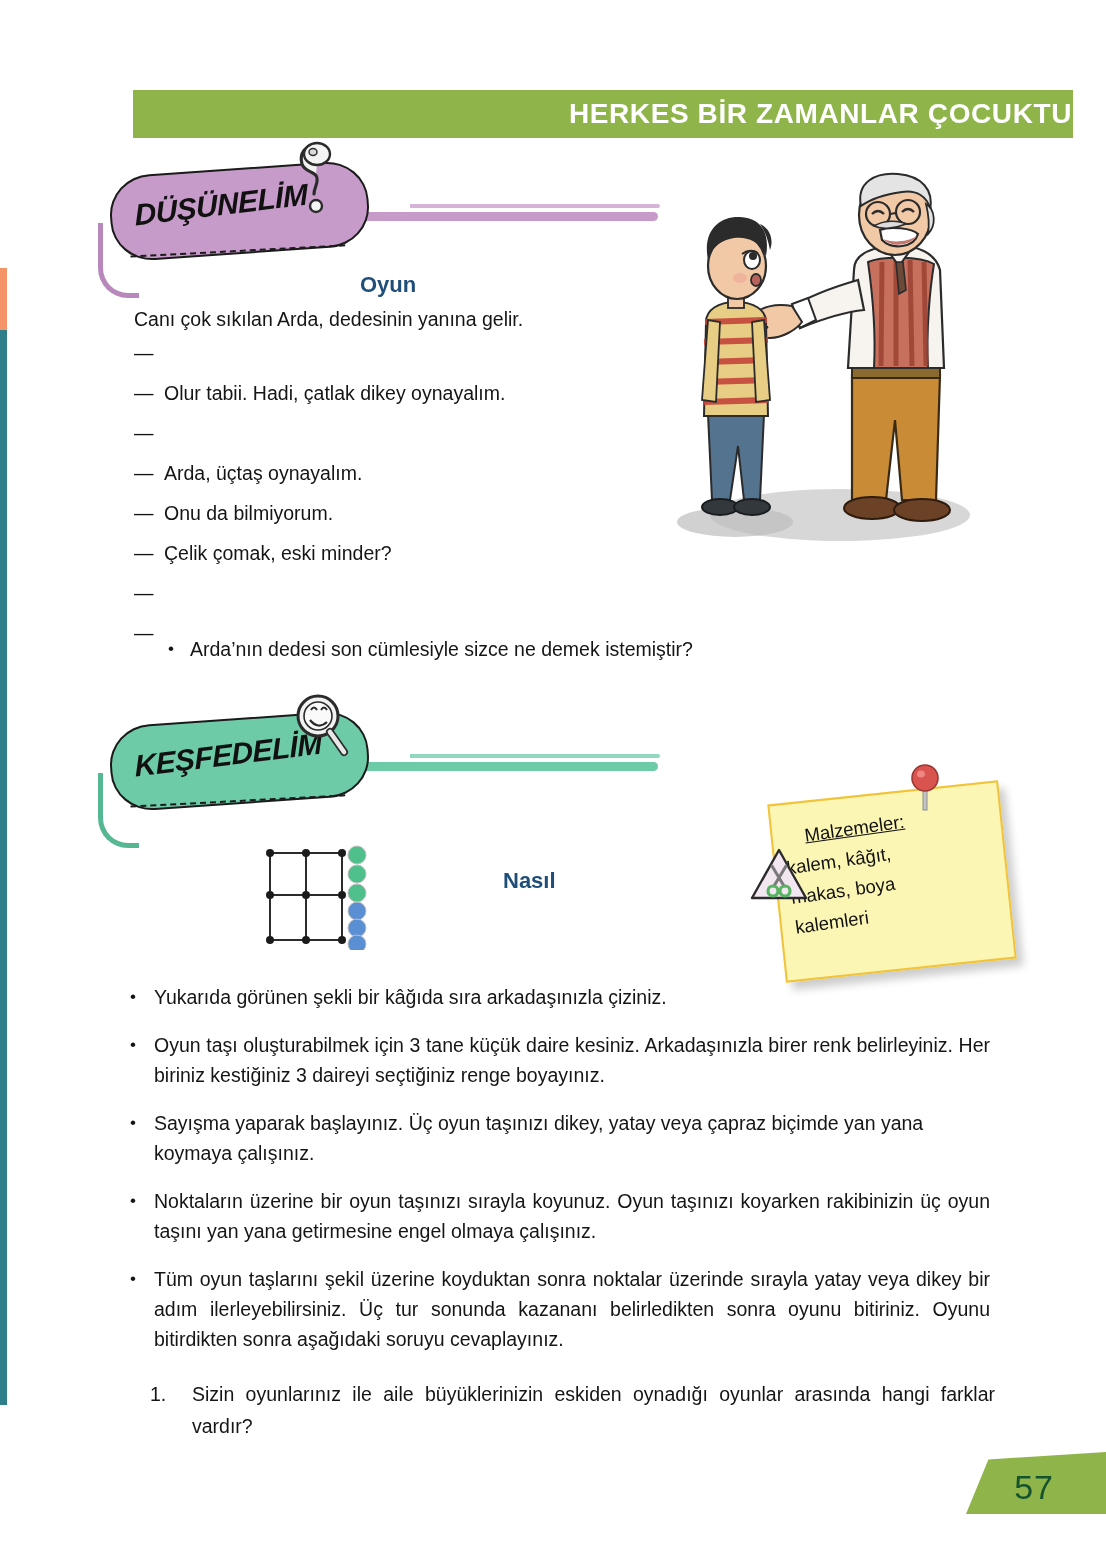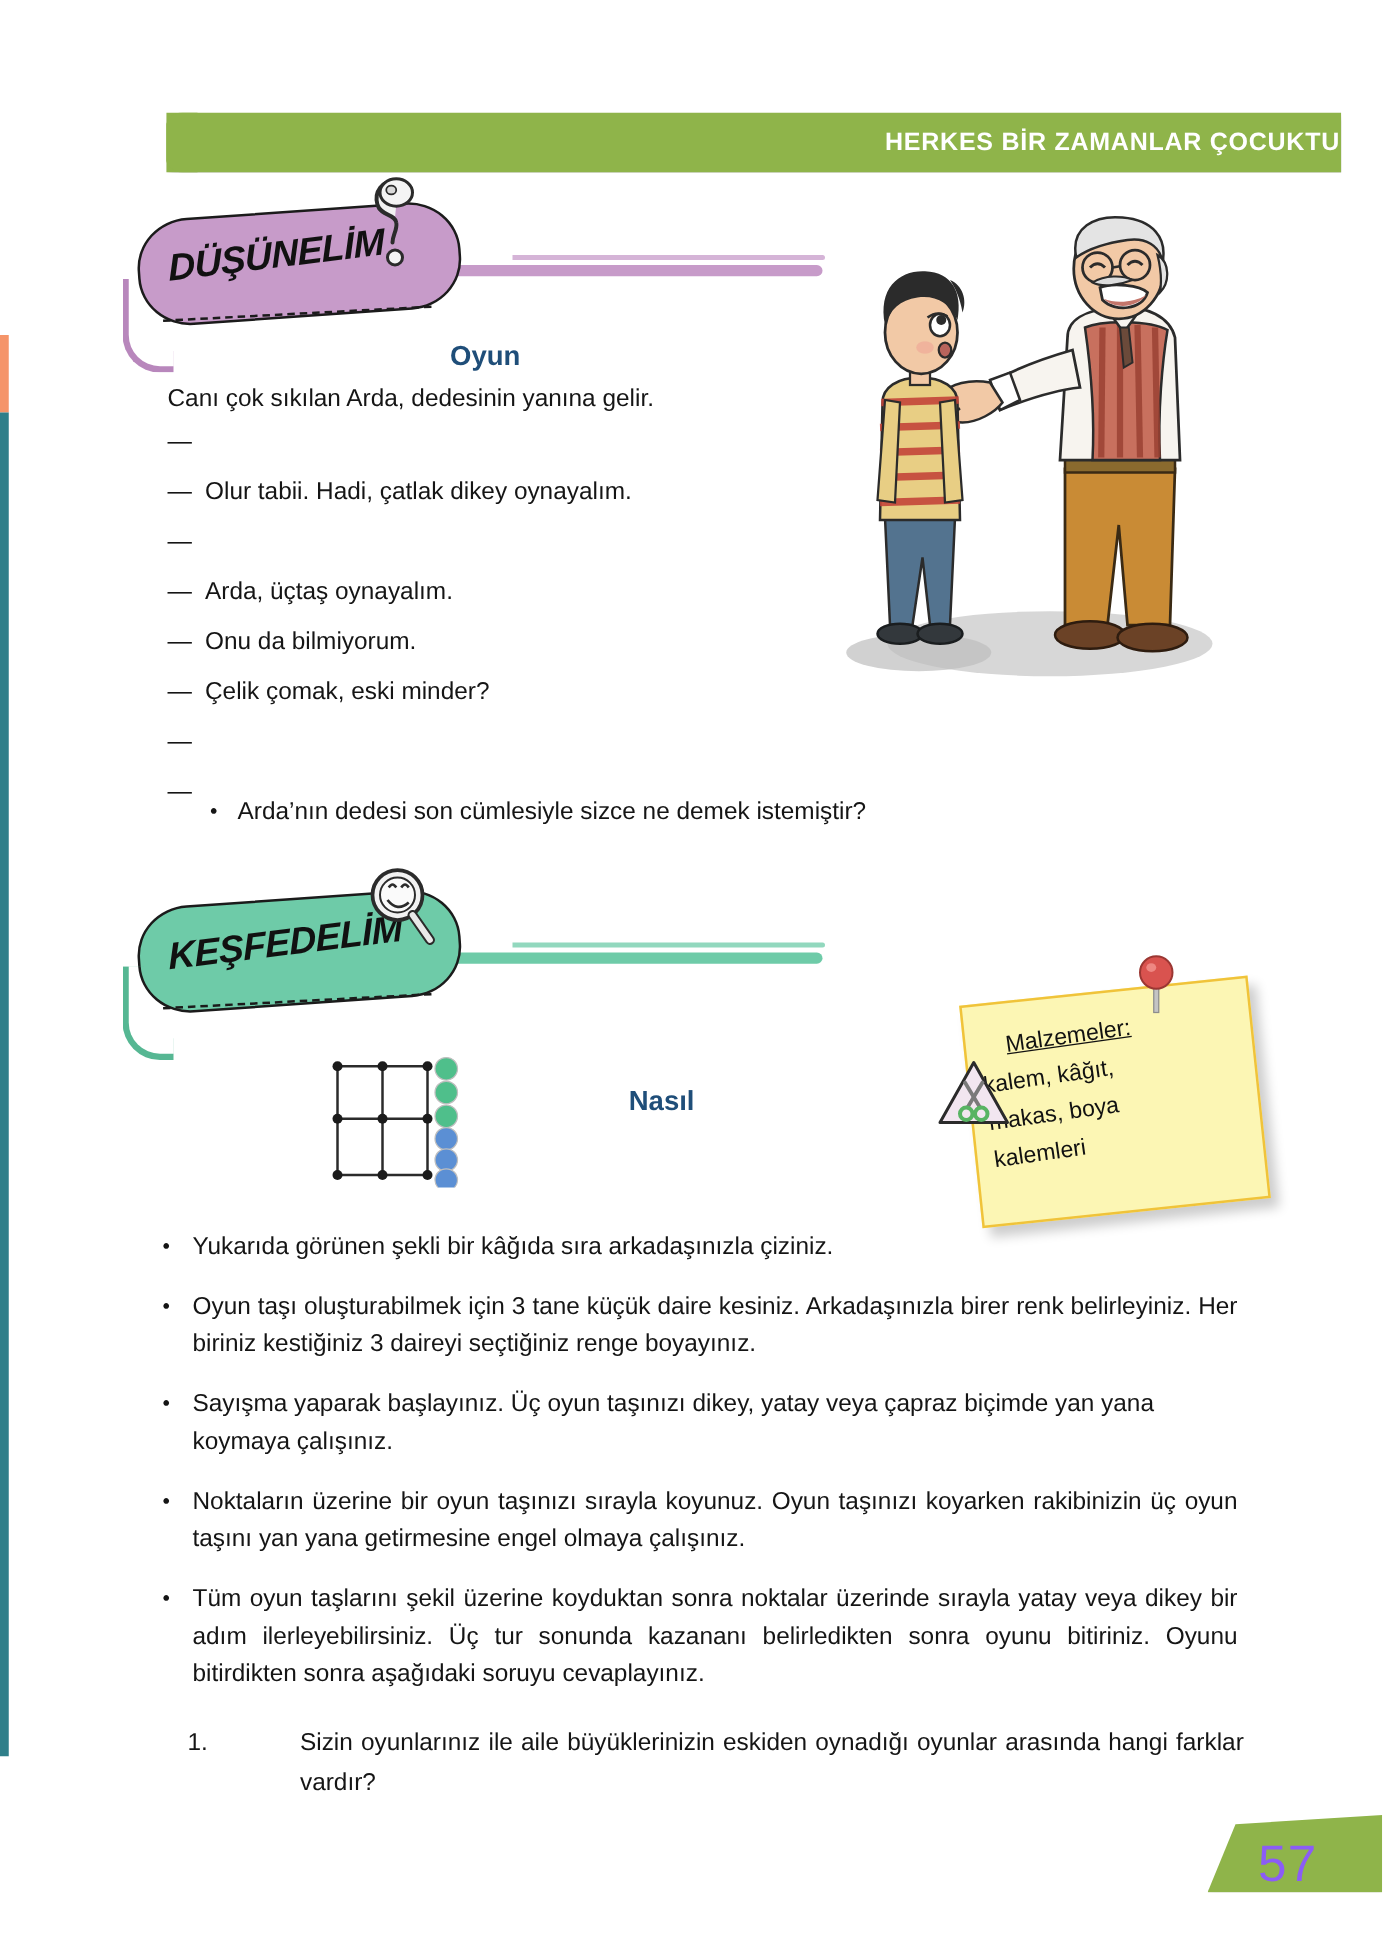--- a/index.html
+++ b/index.html
@@ -47,21 +47,21 @@
     background:#8FB44A;
     border-radius: 14px 0 0 14px;
   }
   .header-title {
     position: absolute;
     right: 34px;
     top: 91px;
     height: 46px;
     line-height: 46px;
     color: #ffffff;
-    font-size: 20px;
+    font-size: 28px;
     font-weight: bold;
     letter-spacing: 0.6px;
     white-space: nowrap;
   }
 
   
   .bubble {
     position: absolute;
   }
   .bubble .blob {
@@ -308,40 +308,40 @@
     position: absolute;
     left: 150px;
     top: 1378px;
     width: 845px;
     font-size: 19.5px;
     color: #151515;
     display: flex;
     line-height: 32px;
   }
   .numbered .num { flex: 0 0 42px; width: 42px; }
-  .numbered .txt { flex: 1 1 auto; text-align: justify; margin-left: 48px; }
+  .numbered .txt { flex: 1 1 auto; text-align: justify; }
 
   
   .page-tab {
     position: absolute;
     right: 0;
     top: 1452px;
     width: 140px;
     height: 62px;
     background: #8FB44A;
     -webkit-clip-path: polygon(16% 12%, 100% 0, 100% 100%, 0 100%);
     clip-path: polygon(16% 12%, 100% 0, 100% 100%, 0 100%);
     box-shadow: 0 4px 5px rgba(0,0,0,0.22);
   }
   .page-num {
     position: absolute;
     right: 52px;
     top: 1468px;
-    color: #8b5cf6;
-    font-size: 41px;
+    color: #14532d;
+    font-size: 34px;
     letter-spacing: 1px;
   }
 </style>
 </head>
 <body>
 
 <div id="page">
 
   <div class="edge-strip orange"></div>
   <div class="edge-strip teal"></div>

